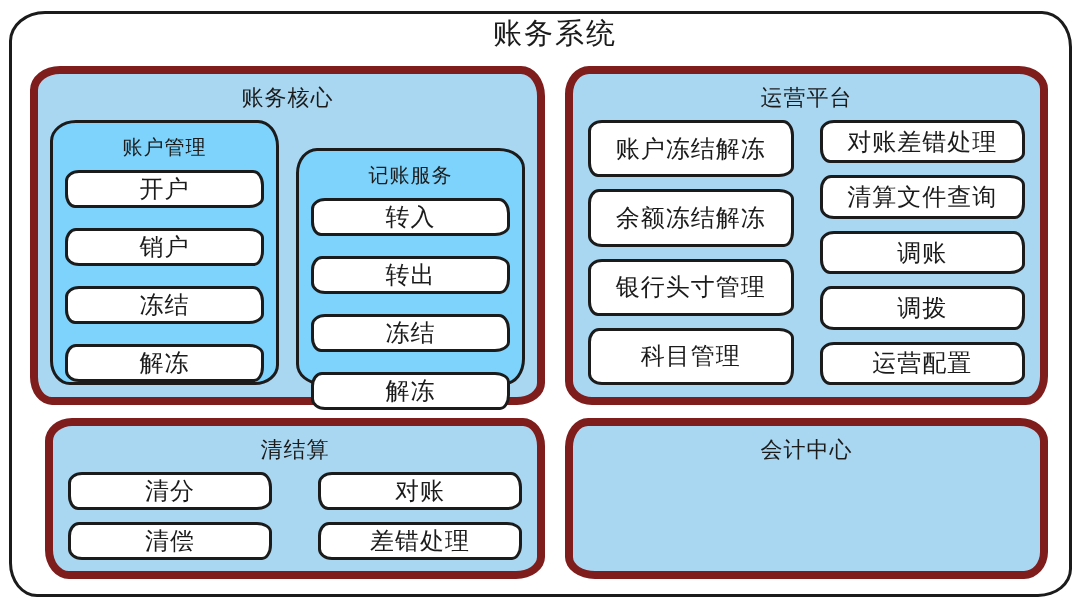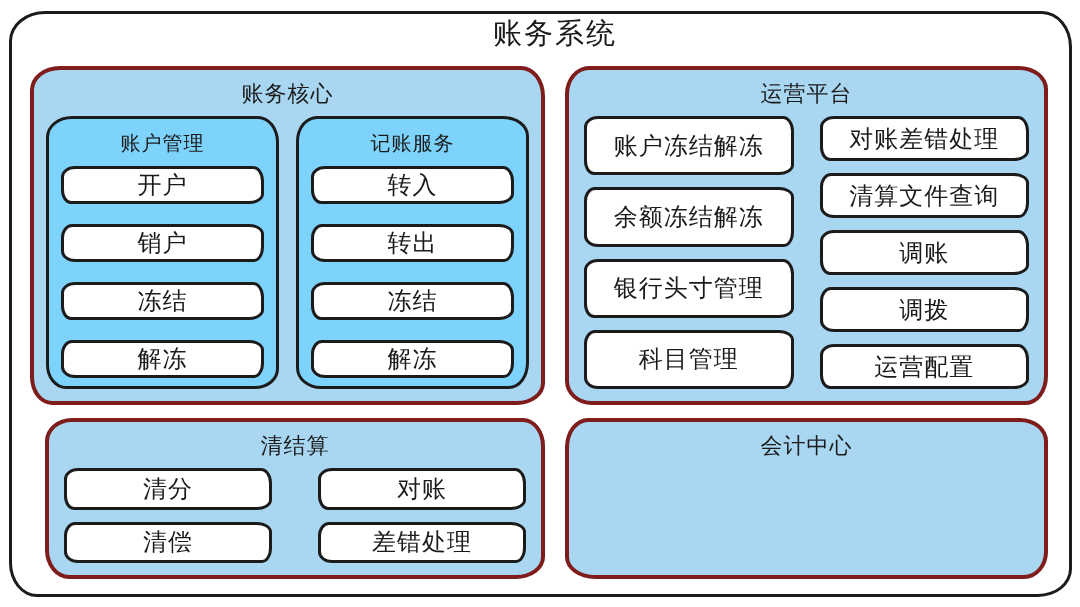--- a/index.html
+++ b/index.html
@@ -37,21 +37,21 @@
     left: 30px; top: 66px;
     width: 1018px; height: 513px;
     display: grid;
     grid-template-columns: 515px 483px;
     grid-template-rows: 339px 161px;
     column-gap: 20px;
     row-gap: 13px;
   }
 
   .section {
-    border: 4px solid #7f1d1d;
+    border: 8px solid #7f1d1d;
     background: #a9d7f1;
     display: flex;
     flex-direction: column;
     padding: 5px 11px 12px;
   }
   .rad-a { border-radius: 30px 24px 28px 22px / 24px 30px 22px 28px; }
   .rad-b { border-radius: 24px 29px 22px 27px / 28px 23px 29px 24px; }
   .rad-c { border-radius: 27px 22px 29px 24px / 23px 28px 22px 29px; margin-left: 15px; }
   .rad-d { border-radius: 23px 28px 24px 30px / 29px 23px 27px 22px; }
 
@@ -74,21 +74,21 @@
   .group {
     flex: 1;
     background: #7dd3fc;
     border: 3px solid #1b1b1b;
     border-radius: 26px 21px 24px 20px / 21px 26px 20px 24px;
     display: flex;
     flex-direction: column;
     padding: 8px 12px 13px;
     min-width: 0;
   }
-  .group:last-child { border-radius: 21px 26px 20px 25px / 25px 20px 26px 21px; }
+  .group:last-child { border-radius: 21px 26px 20px 25px / 25px 20px 26px 21px; margin-top: 28px; }
   .group-title {
     flex: 0 0 auto;
     text-align: center;
     font-size: 20px;
     padding: 3px 0 9px;
     letter-spacing: 1px;
   }
   .group-items {
     flex: 1;
     display: flex;

